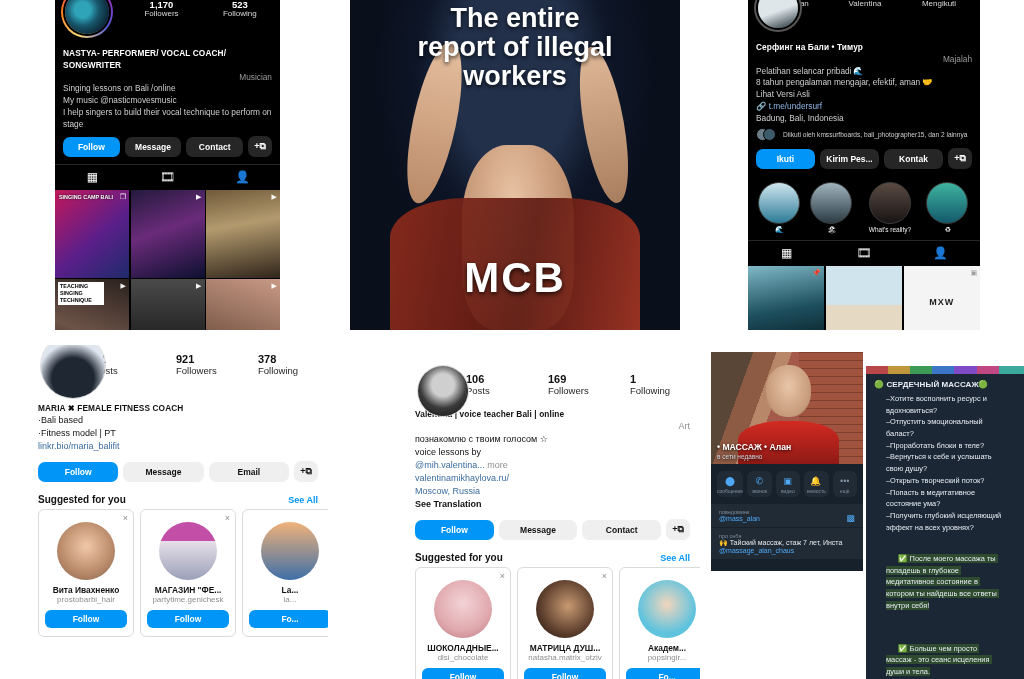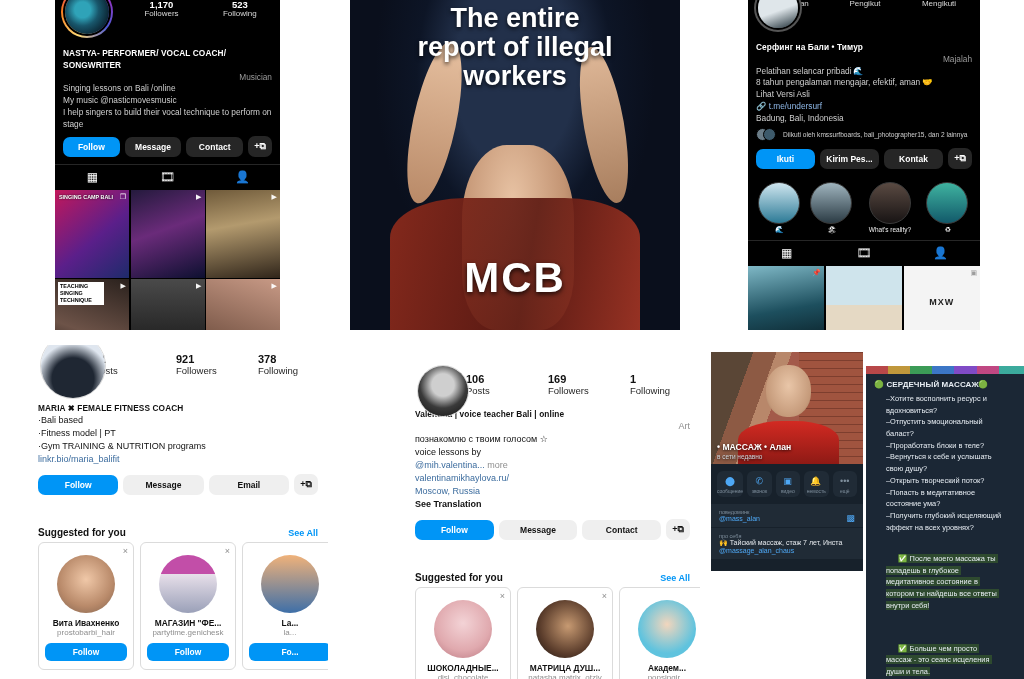--- a/index.html
+++ b/index.html
@@ -71,21 +71,20 @@
   .ig-light .bio { font-size: 9px; color: #111; padding: 5px 10px 0 10px; line-height:1.45; }
   .ig-light .bio .name { font-weight: bold; }
   .ig-light .bio .cat { color: #8e8e8e; }
   .ig-light .bio .link { color: #3c6c9e; }
   .ig-light .btn.sec-light { background: #efefef; color: #111; }
   .ig-light .btn.icon-sq { background: #efefef; color: #111; }
 
   .sugg-head {
     display: flex; justify-content: space-between; align-items: baseline;
     padding: 6px 10px 4px 10px;
-    margin-top: 20px;
   }
   .sugg-head .t { font-size: 10px; font-weight: bold; color: #111; }
   .sugg-head .a { font-size: 9px; font-weight: bold; color: #0095f6; }
   .sugg-row { display: flex; gap: 6px; padding: 0 10px; }
   .sugg-card {
     position: relative; width: 96px; flex: 0 0 96px;
     border: 1px solid #dbdbdb; border-radius: 6px; padding: 8px 6px 8px;
     text-align: center; background: #fff;
   }
   .sugg-card .x { position: absolute; top: 3px; right: 5px; font-size: 9px; color: #8e8e8e; }
@@ -235,21 +234,21 @@
     <div class="caption-bottom">MCB</div>
   </div>
 
   <div class="panel ig-dark" style="left:748px; top:0; width:232px; height:330px;">
 
     <div class="stats-row" style="gap:16px;">
       <div class="stat">
         <span class="lbl">Postingan</span>
       </div>
       <div class="stat">
-        <span class="lbl">Pengikut</span>
+        <span class="lbl">Valentina</span>
       </div>
       <div class="stat">
         <span class="lbl">Mengikuti</span>
       </div>
     </div>
 
     <div class="avatar-ring" style="left:6px; top:-16px; width:48px; height:48px; background:#555;">
       <div class="av-inner">
         <div class="av-photo" style="background:linear-gradient(160deg,#dfe6ea 0 55%,#1b2b33);"></div>
       </div>
@@ -336,21 +335,20 @@
 
     <div style="position:absolute;left:12px;top:-12px;width:66px;height:66px;border-radius:50%;
                 border:1px solid #dbdbdb;overflow:hidden;background:#e9eef5;">
       <div style="width:100%;height:100%;background:radial-gradient(circle at 50% 70%, #1f2733 0 38%, #dfe6ef 65%);"></div>
     </div>
 
     <div class="bio" style="padding-top:26px;">
       <div class="name">MARIA ✖  FEMALE FITNESS COACH</div>
       <div>·Bali based</div>
       <div>·Fitness model | PT</div>
-      <div>·Gym TRAINING &amp; NUTRITION programs</div>
       <div class="link">linkr.bio/maria_balifit</div>
     </div>
 
     <div class="btn-row" style="padding:8px 10px 6px;">
       <div class="btn primary">Follow</div>
       <div class="btn sec-light">Message</div>
       <div class="btn sec-light">Email</div>
       <div class="btn icon-sq">+⧉</div>
     </div>
 

